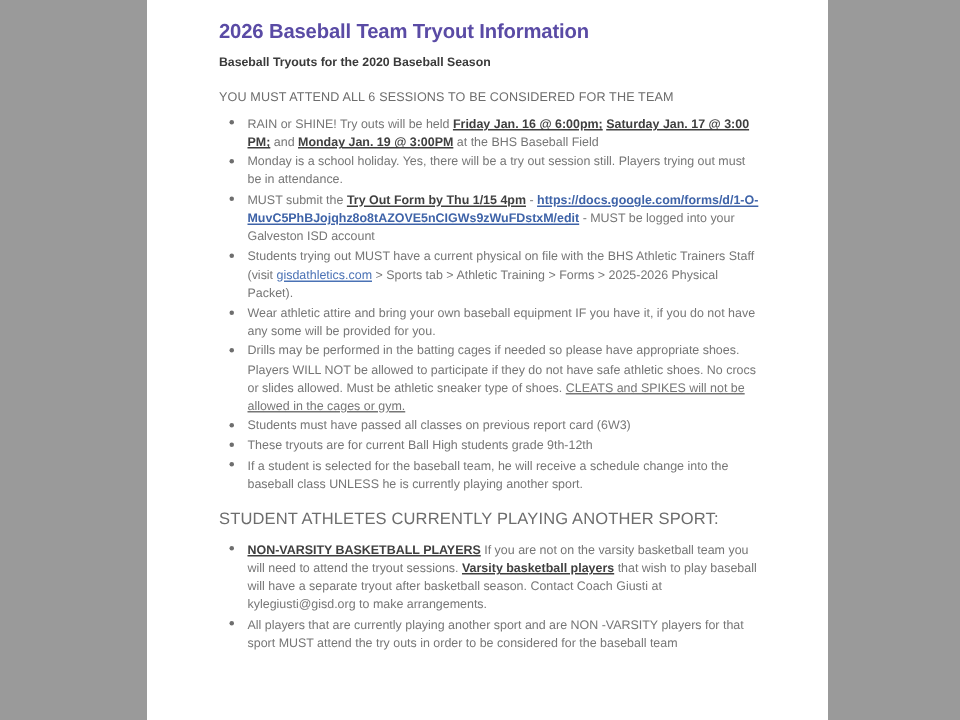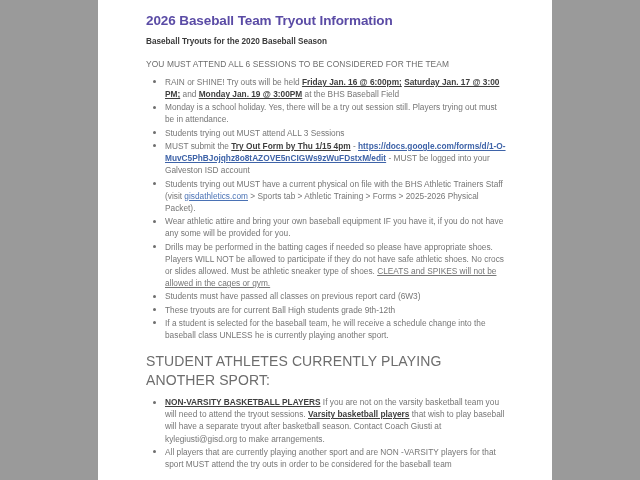--- a/index.html
+++ b/index.html
@@ -53,21 +53,21 @@
   }
   .doc-intro {
     color: #6d6d6d;
     font-size: 8.4px;
     margin: 11px 0 0 0;
     line-height: 1.35;
     letter-spacing: 0.1px;
   }
   .section-heading {
     color: #6d6d6d;
-    font-size: 14px;
+    font-size: 11px;
     margin: 11px 0 0 0;
     line-height: 1.35;
     letter-spacing: 0.1px;
   }
 
   ul.bullets {
     list-style: none;
     margin: 6px 0 0 0;
     padding: 0;
   }
@@ -119,21 +119,20 @@
 
       <h1 class="doc-title">2026 Baseball Team Tryout Information</h1>
 
       <p class="doc-subtitle">Baseball Tryouts for the 2020 Baseball Season</p>
 
       <p class="doc-intro">YOU MUST ATTEND ALL 6 SESSIONS TO BE CONSIDERED FOR THE TEAM</p>
 
       <ul class="bullets">
           <li><span>RAIN or SHINE! Try outs will be held </span><span class="bold-u">Friday Jan. 16 @ 6:00pm;</span><span>  </span><span class="bold-u">Saturday Jan. 17 @ 3:00 PM;</span><span> and </span><span class="bold-u">Monday Jan. 19 @ 3:00PM</span><span> at the BHS Baseball Field</span></li>
           <li><span>Monday is a school holiday.  Yes, there will be a try out session still. Players trying out must be in attendance.</span></li>
-          <li><span>Students trying out MUST attend ALL 3 Sessions</span></li>
           <li><span>MUST submit the </span><span class="bold-u">Try Out Form by Thu 1/15 4pm</span><span> - </span><span class="link">https://docs.google.com/forms/d/1-O-MuvC5PhBJojqhz8o8tAZOVE5nCIGWs9zWuFDstxM/edit</span><span> - MUST be logged into your Galveston ISD account</span></li>
           <li><span>Students trying out MUST have a current physical on file with the BHS Athletic Trainers Staff  (visit </span><span class="link-plain">gisdathletics.com</span><span> &gt; Sports tab &gt; Athletic Training &gt; Forms &gt; 2025-2026 Physical Packet).</span></li>
           <li><span>Wear athletic attire and bring your own baseball equipment IF you have it, if you do not have any some will be provided for you.</span></li>
           <li><span>Drills may be performed in the batting cages if needed so please have appropriate shoes. Players WILL NOT be allowed to participate if they do not have safe athletic shoes. No crocs or slides allowed.  Must be athletic sneaker type of shoes. </span><span class="plain-u">CLEATS and SPIKES will not be allowed in the cages or gym.</span></li>
           <li><span>Students must have passed all classes on previous report card (6W3)</span></li>
           <li><span>These tryouts are for current Ball High students grade 9th-12th</span></li>
           <li><span>If a student is selected for the baseball team, he will receive a schedule change into the baseball class UNLESS he is currently playing another sport.</span></li>
         </ul>
 
       <p class="section-heading">STUDENT ATHLETES CURRENTLY PLAYING ANOTHER SPORT:</p>

